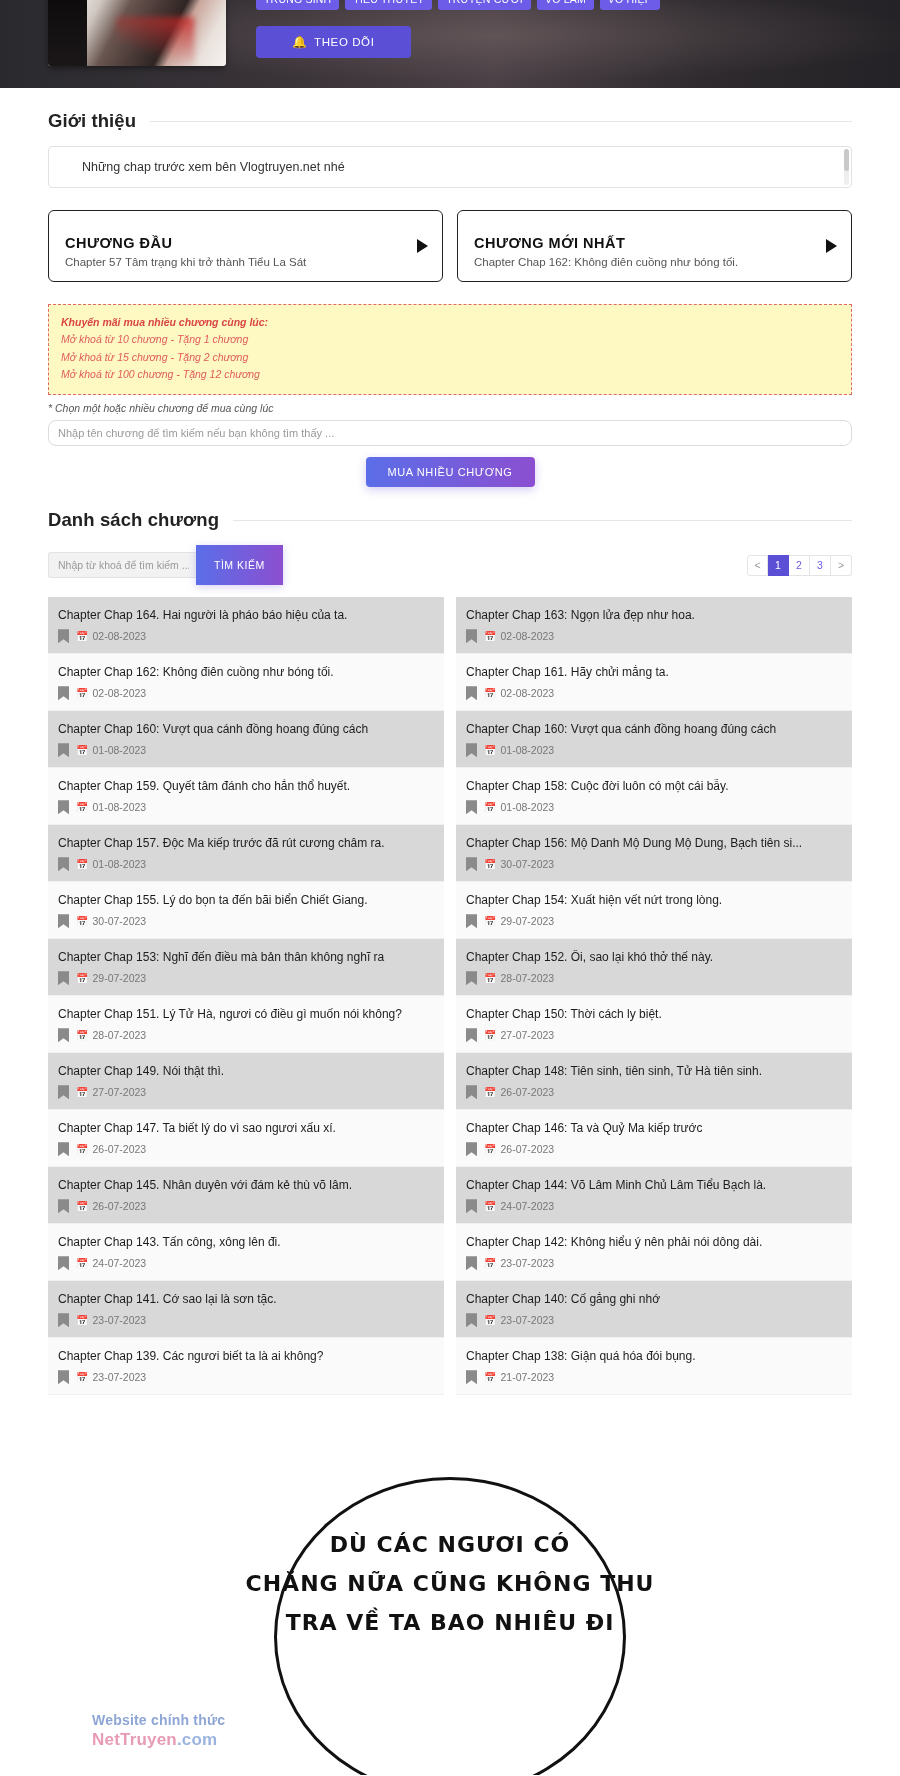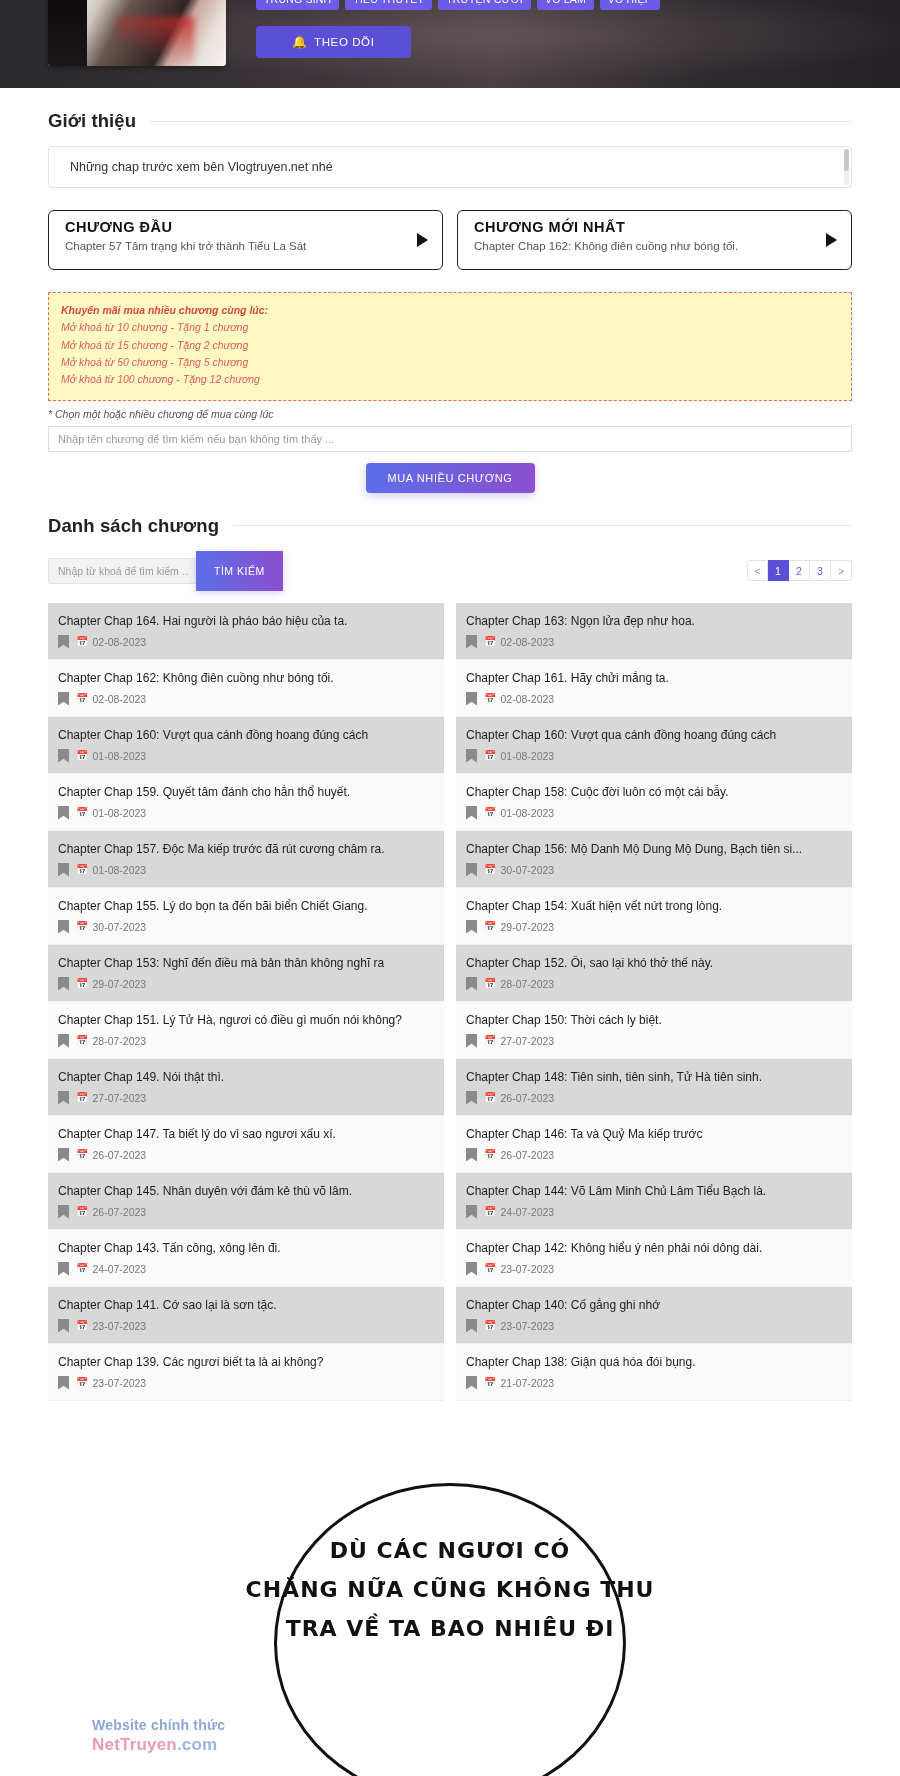--- a/index.html
+++ b/index.html
@@ -80,37 +80,37 @@
   .sec-head h2{
     margin:0; font-size:18.5px; font-weight:700; color:#222;
     letter-spacing:.1px; white-space:nowrap;
   }
   .sec-head .rule{ flex:1; height:1px; background:#e6e6e6; }
 
   
   .intro-box{
     border:1px solid #e2e2e2; border-radius:4px;
     background:#fff; position:relative;
-    padding:13px 21px; min-height:42px;
+    padding:13px 33px; min-height:42px;
     font-size:12.5px; color:#333;
   }
   .intro-scroll{
     position:absolute; right:2px; top:2px; bottom:2px; width:5px;
     background:#eee; border-radius:3px;
   }
   .intro-scroll i{
     display:block; width:5px; height:60%;
     background:#c9c9c9; border-radius:3px;
   }
 
   
   .navcards{ display:flex; gap:14px; margin-top:22px; }
   .navcard{
     flex:1; border:1.5px solid #222; border-radius:6px;
-    padding:8px 16px 13px; position:relative;
+    padding:24px 16px 13px; position:relative;
     background:#fff; cursor:pointer; min-height:60px;
   }
   .navcard .nc-title{
     font-size:14.5px; font-weight:700; color:#111;
     letter-spacing:.5px; text-transform:uppercase;
   }
   .navcard .nc-sub{
     margin-top:5px; font-size:11.5px; color:#555;
     white-space:nowrap; overflow:hidden; text-overflow:ellipsis;
     max-width:300px;
@@ -130,21 +130,21 @@
     padding:9px 12px 11px;
     font-style:italic;
     color:#e05c5c; font-size:10.5px; line-height:1.65;
   }
   .promo .promo-title{ font-weight:700; color:#d94545; }
   .note{
     margin-top:7px; font-size:10.5px; font-style:italic; color:#555;
   }
   .buy-input{
     margin-top:6px; width:100%; height:26px;
-    border:1px solid #ddd; border-radius:0;
+    border:1px solid #ddd; border-radius:8px;
     padding:0 9px; font-size:11px; color:#777;
     font-family:"Liberation Sans", sans-serif; background:#fff;
   }
   .buy-input::placeholder{ color:#9a9a9a; }
   .buy-row{ display:flex; justify-content:center; margin-top:11px; }
   .btn-gradient{
     background:linear-gradient(90deg,#5b6ee8,#8b4fd0);
     color:#fff; border:0; border-radius:4px;
     padding:9px 22px; font-size:11px; letter-spacing:.6px;
     text-transform:uppercase; cursor:pointer;
@@ -290,21 +290,20 @@
       <div class="nc-sub">Chapter Chap 162: Không điên cuồng như bóng tối.</div>
       <span class="nc-arrow"></span>
     </div>
   </div>
 
   
   <div class="promo">
     <div class="promo-title">Khuyến mãi mua nhiều chương cùng lúc:</div>
     <div>Mở khoá từ 10 chương - Tặng 1 chương</div>
     <div>Mở khoá từ 15 chương - Tặng 2 chương</div>
-    <div>Mở khoá từ 50 chương - Tặng 5 chương</div>
     <div>Mở khoá từ 100 chương - Tặng 12 chương</div>
   </div>
 
   <div class="note">* Chọn một hoặc nhiều chương để mua cùng lúc</div>
 
   <input class="buy-input" placeholder="Nhập tên chương để tìm kiếm nếu bạn không tìm thấy ..." style="">
 
   <div class="buy-row">
     <button class="btn-gradient">MUA NHIỀU CHƯƠNG</button>
   </div>

